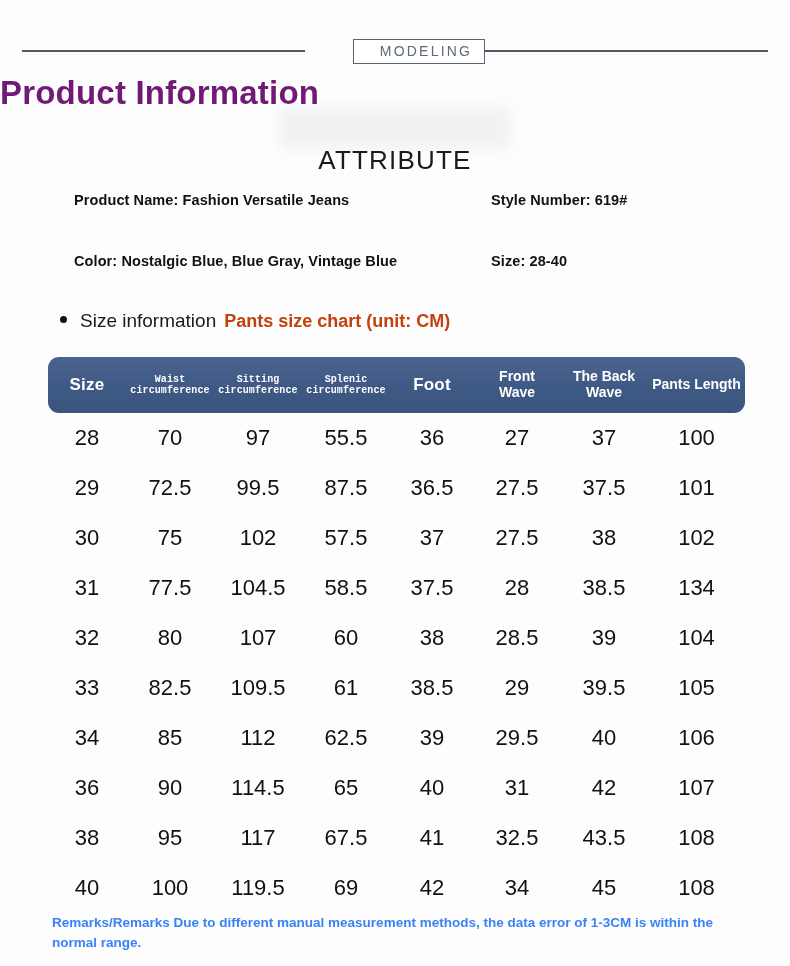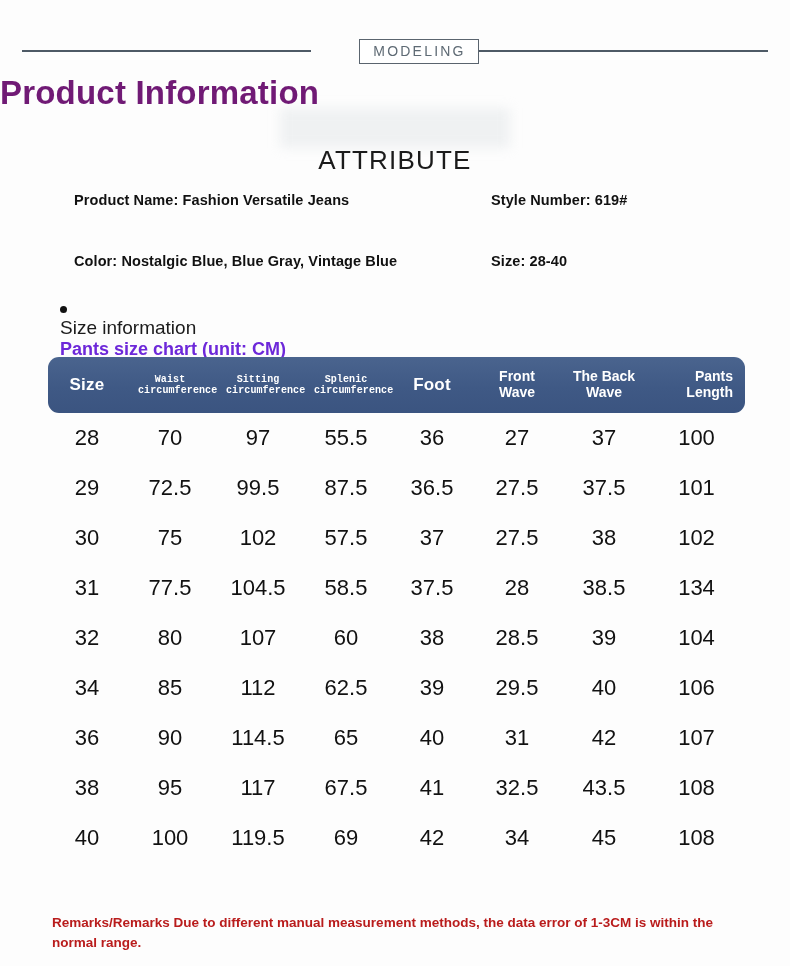--- a/index.html
+++ b/index.html
@@ -42,21 +42,21 @@
   }
   .band-rule.left  { margin-left: 22px; }
   .band-rule.right { margin-right: 22px; }
   .modeling-badge {
     flex: 0 0 auto;
     border: 1px solid #5a646e;
     background: #ffffff;
     color: #5e6a74;
     font-size: 14px;
     letter-spacing: 2.2px;
-    padding: 4px 12px 5px 13px;
+    padding: 4px 12px 5px 26px;
     line-height: 1;
     white-space: nowrap;
     margin-left: 48px;
   }
 
   
   .page-title {
     position: absolute;
     left: 0;
     top: 74px;
@@ -107,21 +107,20 @@
     margin-left: 31px;
   }
 
   
   .sizeinfo-line {
     position: absolute;
     left: 60px;
     top: 310px;
     display: flex;
     align-items: baseline;
-    flex-direction: column;
   }
   .bullet-dot {
     width: 7px;
     height: 7px;
     border-radius: 50%;
     background: #111111;
     display: inline-block;
     margin-right: 13px;
     position: relative;
     top: -4px;
@@ -130,21 +129,21 @@
   .sizeinfo-label {
     font-size: 19px;
     font-weight: normal;
     color: #1b1b1b;
     white-space: nowrap;
     margin-right: 8px;
   }
   .sizechart-label {
     font-size: 18px;
     font-weight: bold;
-    color: #6d28d9;
+    color: #c2410c;
     white-space: nowrap;
   }
 
   
   .size-table {
     position: absolute;
     left: 48px;
     top: 357px;
     width: 697px;
   }
@@ -155,32 +154,31 @@
   }
   table.sizes thead tr {
     height: 56px;
   }
   table.sizes thead th {
     background: linear-gradient(180deg, #4a648e 0%, #3f5985 55%, #3b5480 100%);
     color: #ffffff;
     font-weight: bold;
     vertical-align: middle;
     text-align: center;
-    padding: 0 12px;
+    padding: 0 4px;
     border: none;
     line-height: 1.12;
   }
   table.sizes thead th:first-child {
     border-top-left-radius: 11px;
     border-bottom-left-radius: 11px;
   }
   table.sizes thead th:last-child {
     border-top-right-radius: 11px;
     border-bottom-right-radius: 11px;
-    text-align: right;
   }
   th.h-big   { font-size: 17px; letter-spacing: 0.2px; }
   th.h-small { font-size: 10px; letter-spacing: 0.1px; font-family: Liberation Mono, monospace; }
   th.h-mid   { font-size: 14px; letter-spacing: 0px; }
 
   table.sizes tbody tr {
     height: 50px;
   }
   table.sizes tbody td {
     text-align: center;
@@ -205,21 +203,21 @@
 
   
   .remarks {
     position: absolute;
     left: 52px;
     top: 913px;
     width: 700px;
     font-size: 13.5px;
     font-weight: bold;
     line-height: 1.45;
-    color: #b91c1c;
+    color: #3b82f6;
     letter-spacing: 0px;
   }
 
   
   .watermark {
     position: absolute;
     left: 280px;
     top: 108px;
     width: 230px;
     height: 40px;
@@ -330,20 +328,30 @@
             <td>32</td>
             <td>80</td>
             <td>107</td>
             <td>60</td>
             <td>38</td>
             <td>28.5</td>
             <td>39</td>
             <td>104</td>
           </tr>
           <tr>
+            <td>33</td>
+            <td>82.5</td>
+            <td>109.5</td>
+            <td>61</td>
+            <td>38.5</td>
+            <td>29</td>
+            <td>39.5</td>
+            <td>105</td>
+          </tr>
+          <tr>
             <td>34</td>
             <td>85</td>
             <td>112</td>
             <td>62.5</td>
             <td>39</td>
             <td>29.5</td>
             <td>40</td>
             <td>106</td>
           </tr>
           <tr>

